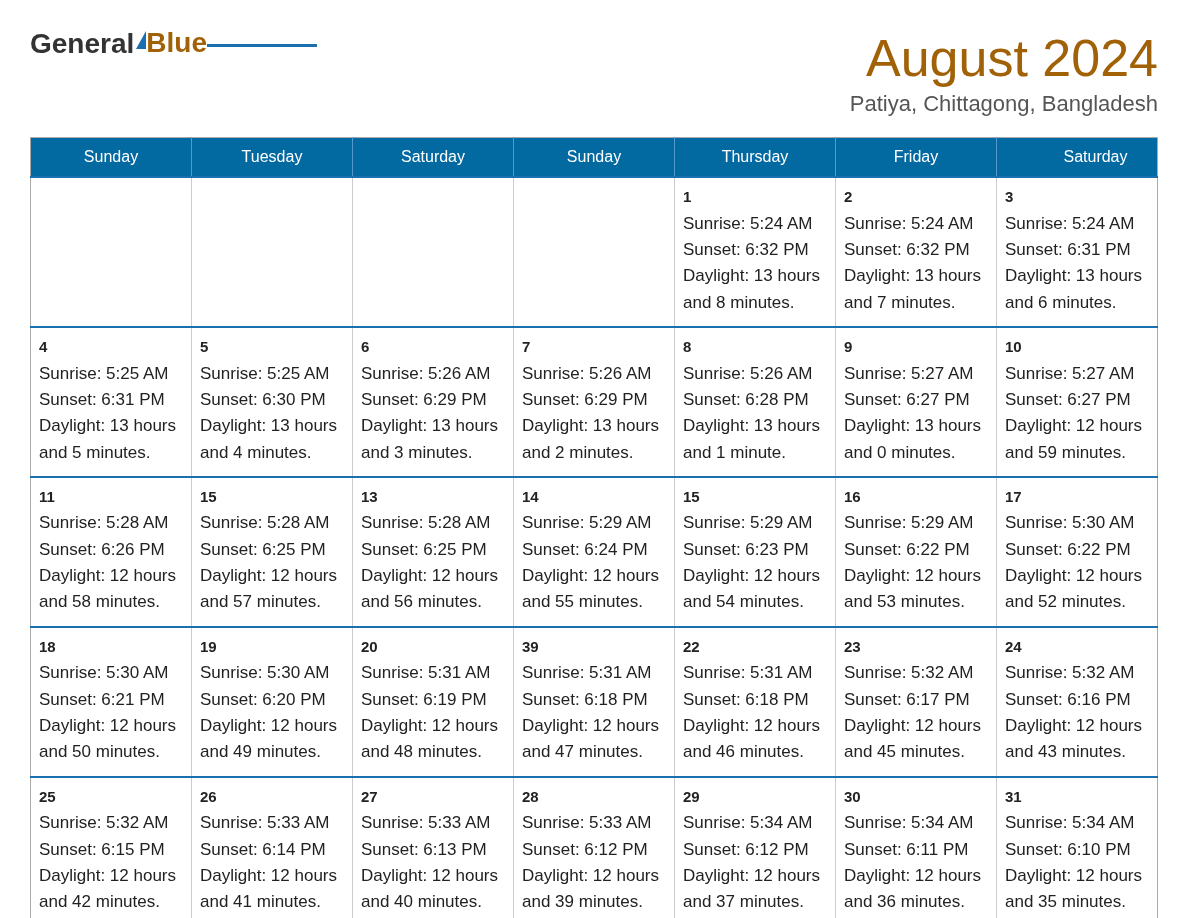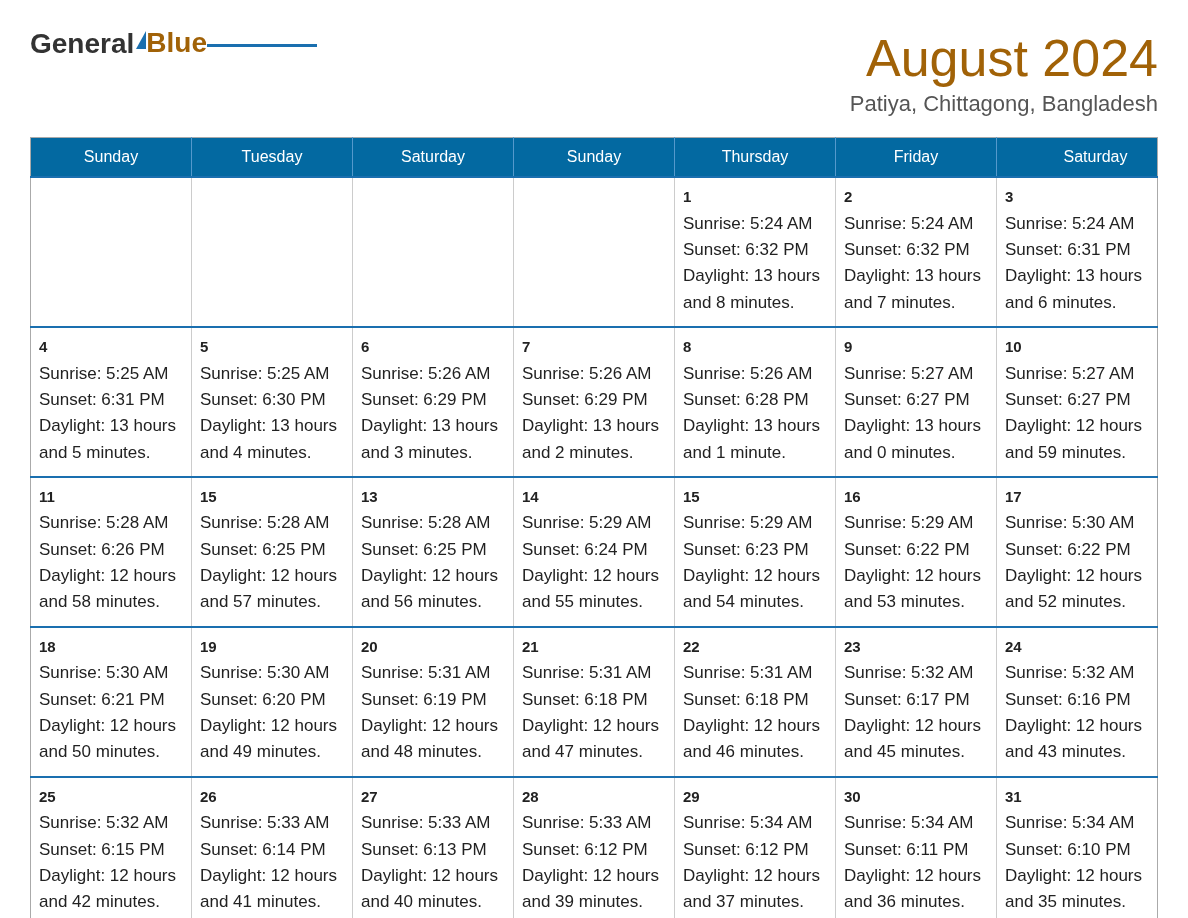--- a/index.html
+++ b/index.html
@@ -290,21 +290,21 @@
 and 49 minutes.</div>
         </td>
         <td>
           <span class="day-number">20</span>
           <div class="day-info" style="white-space: pre-line;">Sunrise: 5:31 AM
 Sunset: 6:19 PM
 Daylight: 12 hours
 and 48 minutes.</div>
         </td>
         <td>
-          <span class="day-number">21</span>
+          <span class="day-number">39</span>
           <div class="day-info" style="white-space: pre-line;">Sunrise: 5:31 AM
 Sunset: 6:18 PM
 Daylight: 12 hours
 and 47 minutes.</div>
         </td>
         <td>
           <span class="day-number">22</span>
           <div class="day-info" style="white-space: pre-line;">Sunrise: 5:31 AM
 Sunset: 6:18 PM
 Daylight: 12 hours

